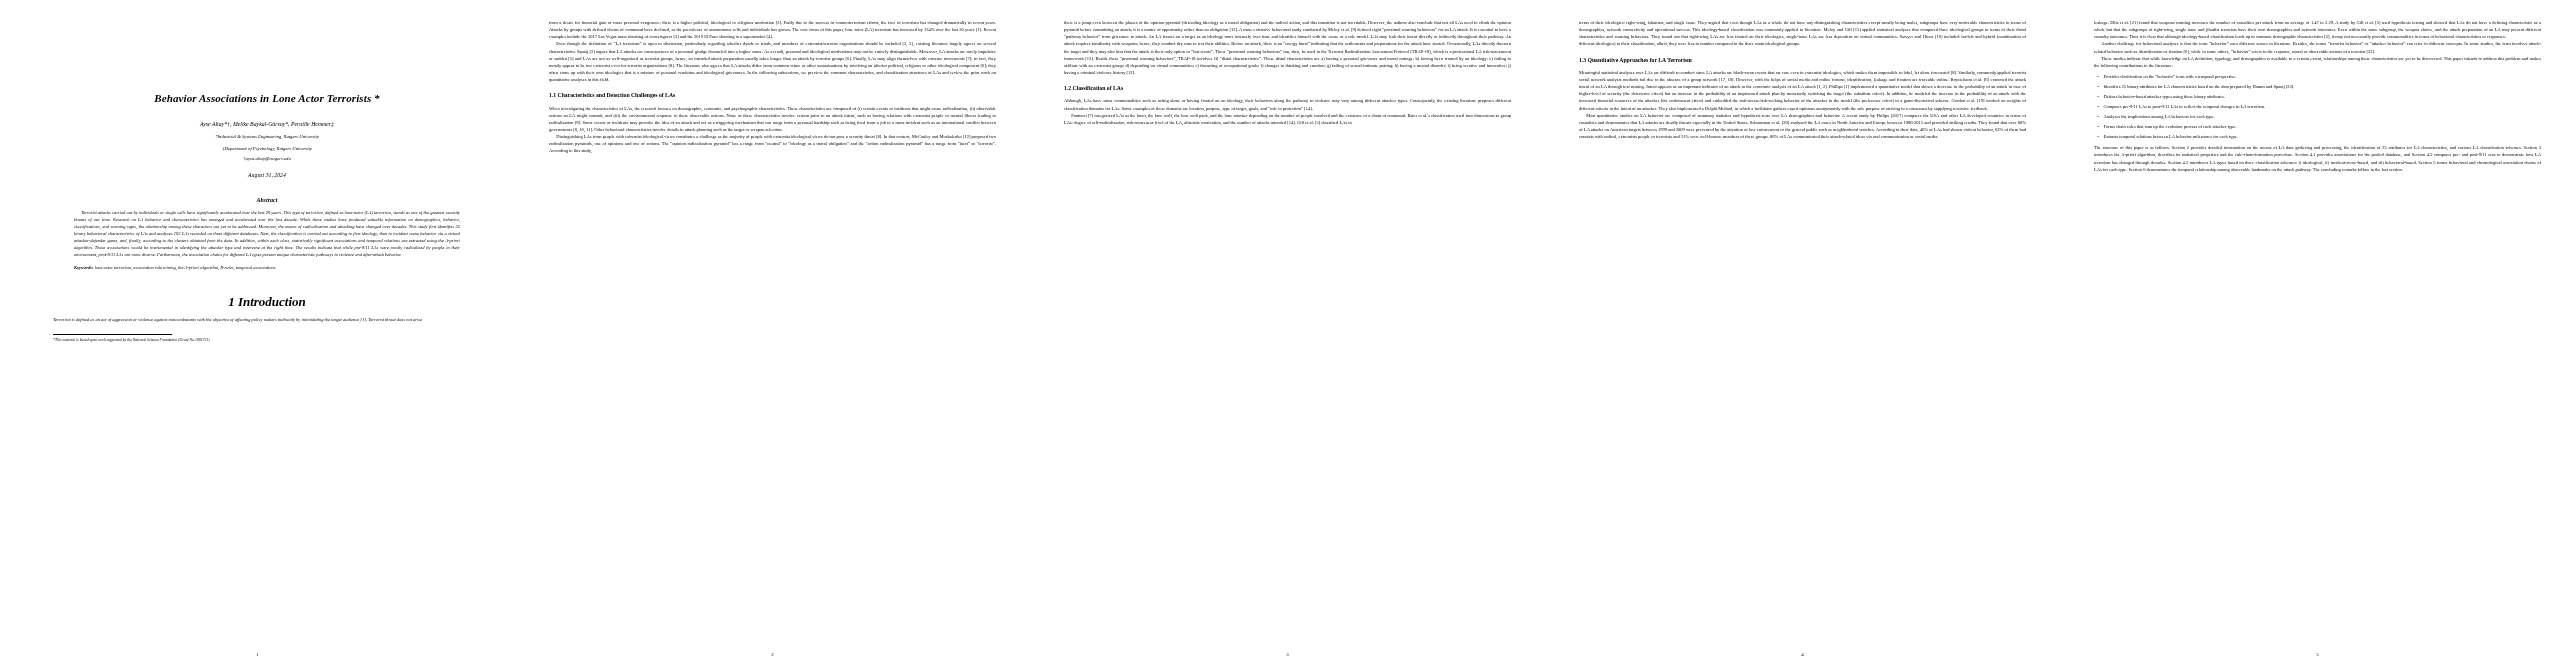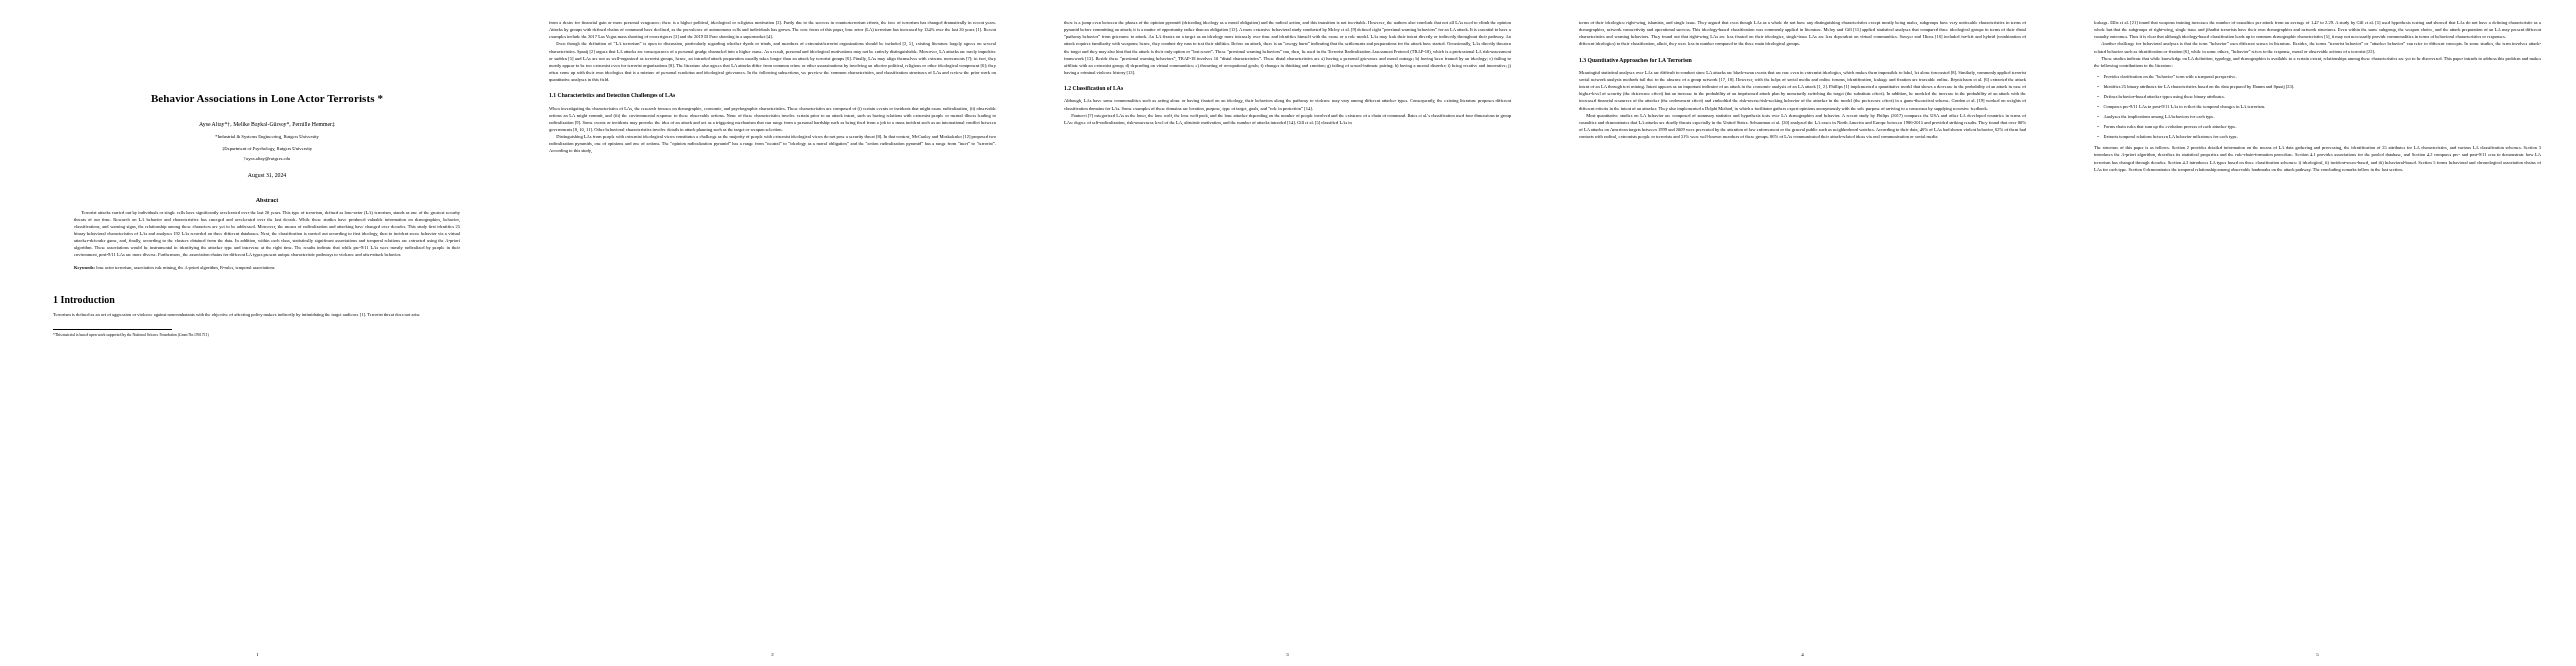--- a/index.html
+++ b/index.html
@@ -47,20 +47,21 @@
     position: absolute;
     bottom: 10px;
     left: 0;
     width: 100%;
     text-align: center;
     font-size: 5px;
     color: #000;
   }
   .page1 {
     padding-left: 53px;
+    font-style: italic;
   }
   
   .doc-title {
     text-align: center;
     font-size: 11px;
     font-weight: bold;
     line-height: 1.25;
     margin: 73px 15.6px 14.5px 15.6px;
     letter-spacing: 0.1px;
   }
@@ -100,23 +101,24 @@
     text-indent: 7.2px;
   }
   .keywords {
     font-size: 4.5px;
     line-height: 1.55;
     text-align: justify;
     margin: 6.1px 21px 0 21px;
   }
   .keywords b { font-weight: bold; }
   .sec-h1 {
-    font-size: 10px;
+    font-size: 13px;
     font-weight: bold;
     margin: 22px 0 6.7px 0;
+    text-align: center;
   }
   .sec-h2 {
     font-size: 5.7px;
     font-weight: bold;
     margin: 9px 0 5px 0;
     line-height: 1.3;
   }
   p.body {
     font-size: 4.5px;
     line-height: 1.585;

